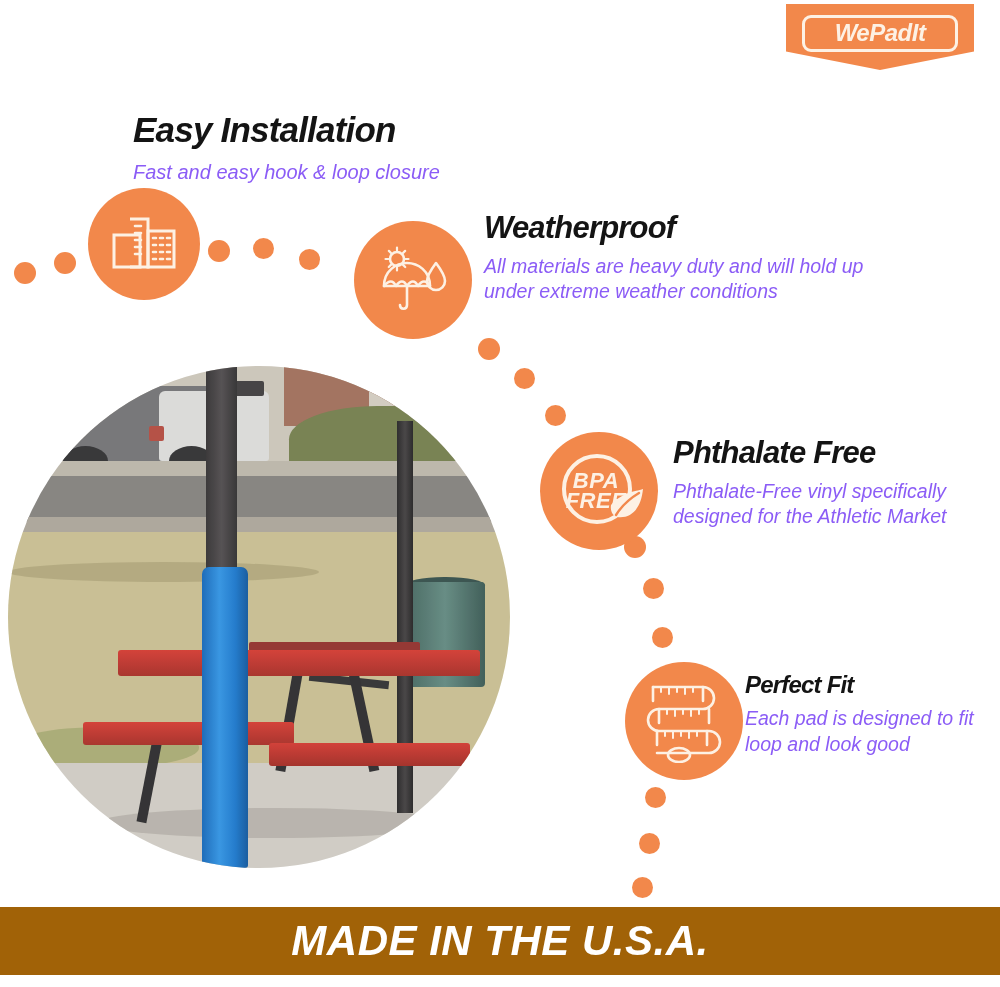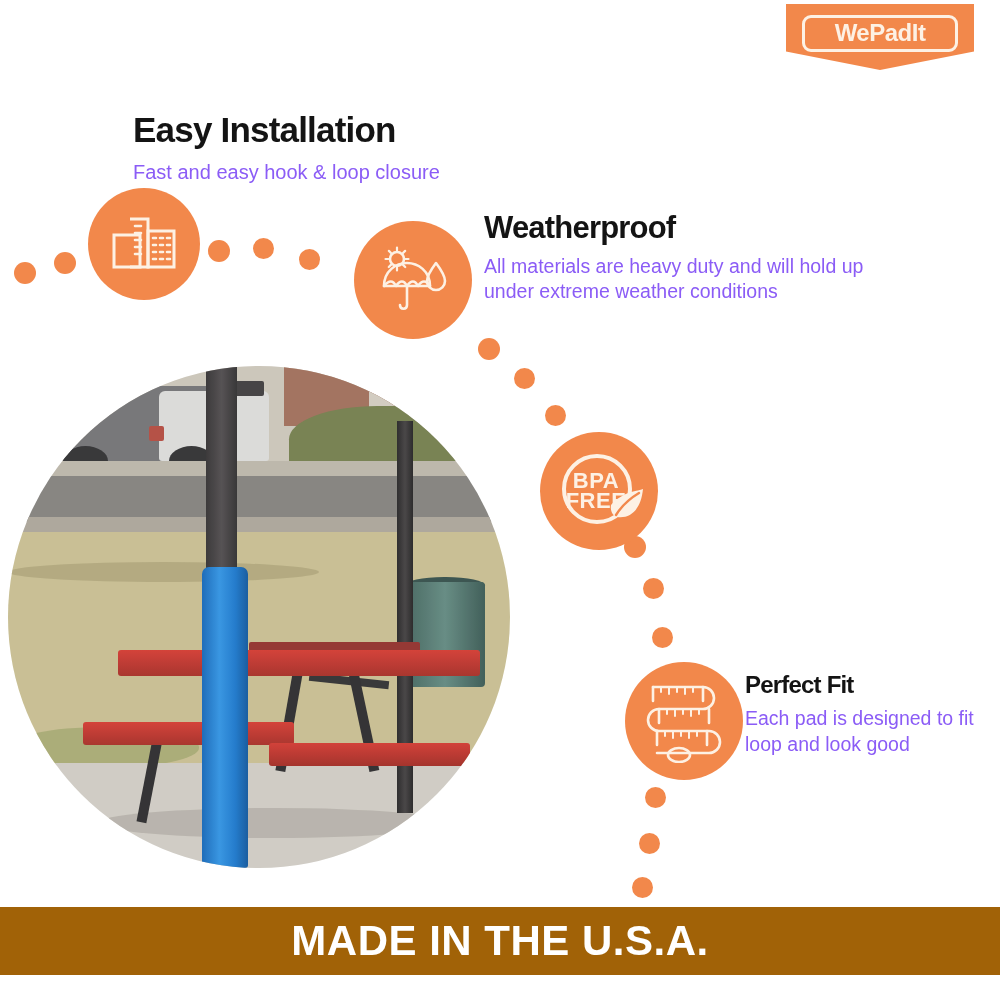--- a/index.html
+++ b/index.html
@@ -4,21 +4,21 @@
 <style>
   * { margin:0; padding:0; box-sizing:border-box; }
   html,body { width:1000px; height:987px; }
   body {
     background:#ffffff;
     font-family:"Liberation Sans", sans-serif;
     position:relative;
     overflow:hidden;
     -webkit-font-smoothing:antialiased;
   }
-  .stage { position:absolute; inset:0; width:1000px; height:779px; }
+  .stage { position:absolute; inset:0; width:1000px; height:779px;font-style:italic; }
 
   
   .logo-wrap {
     position:absolute; left:786px; top:4px; width:188px; height:66px;
   }
   .logo-shield {
     position:absolute; inset:0;
     background:#F2884B;
     clip-path: polygon(0% 0%, 100% 0%, 100% 72%, 50% 100%, 0% 72%);
   }
@@ -207,20 +207,24 @@
                  M12.9 5.9 l2.1 2.1 M27.1 19.9 l2.1 2.1
                  M29.1 5.9 l-2.1 2.1 M14.9 19.9 l-2.1 2.1"></path>
       </g>
       <path d="M8 41 C8 26 20 18 31 18 C42 18 54 26 54 41 Z"></path>
       <path d="M8 41 C13 35 17 35 20 41 C24 35 28 35 31 41 C35 35 39 35 42 41 C46 35 50 35 54 41"></path>
       <path d="M31 41 v19 c0 5 -7 5 -7 0"></path>
       <path d="M60 18 C60 18 51 30 51 36 a9 9 0 0 0 18 0 c0 -6 -9 -18 -9 -18 Z"></path>
     </svg>
   </div>
 
+  <div class="blk" id="blk-phth">
+    <div class="h-title">Phthalate Free</div>
+    <div class="h-sub">Phthalate-Free vinyl specifically designed for the Athletic Market</div>
+  </div>
 
   <div class="icon-circle" id="ic-bpa">
     <svg width="96" height="96" viewBox="0 0 96 96" fill="none">
       <circle cx="46" cy="46" r="33" stroke="#FDF1E4" stroke-width="4"></circle>
       <text x="45" y="45" text-anchor="middle" fill="#FDF1E4" font-family="Liberation Sans, sans-serif" font-size="22" font-weight="bold" letter-spacing="0.5">BPA</text>
       <text x="45" y="65" text-anchor="middle" fill="#FDF1E4" font-family="Liberation Sans, sans-serif" font-size="22" font-weight="bold" letter-spacing="0.5">FREE</text>
       <path d="M60 62 C72 48 88 48 92 46 C90 66 80 76 66 74 C62 73 59 68 60 62 Z" fill="#FDF1E4"></path>
       <path d="M88 50 C78 56 70 64 65 72" stroke="#F2884B" stroke-width="2.4" stroke-linecap="round"></path>
     </svg>
   </div>

